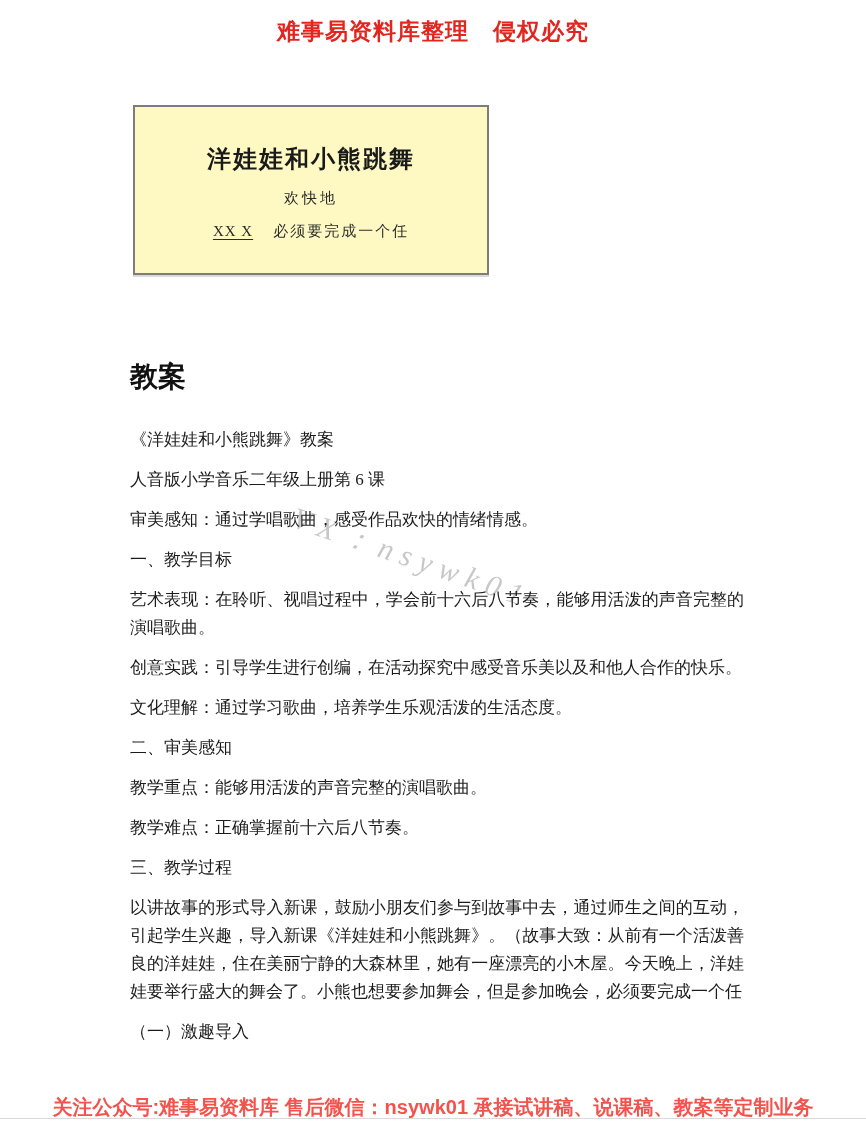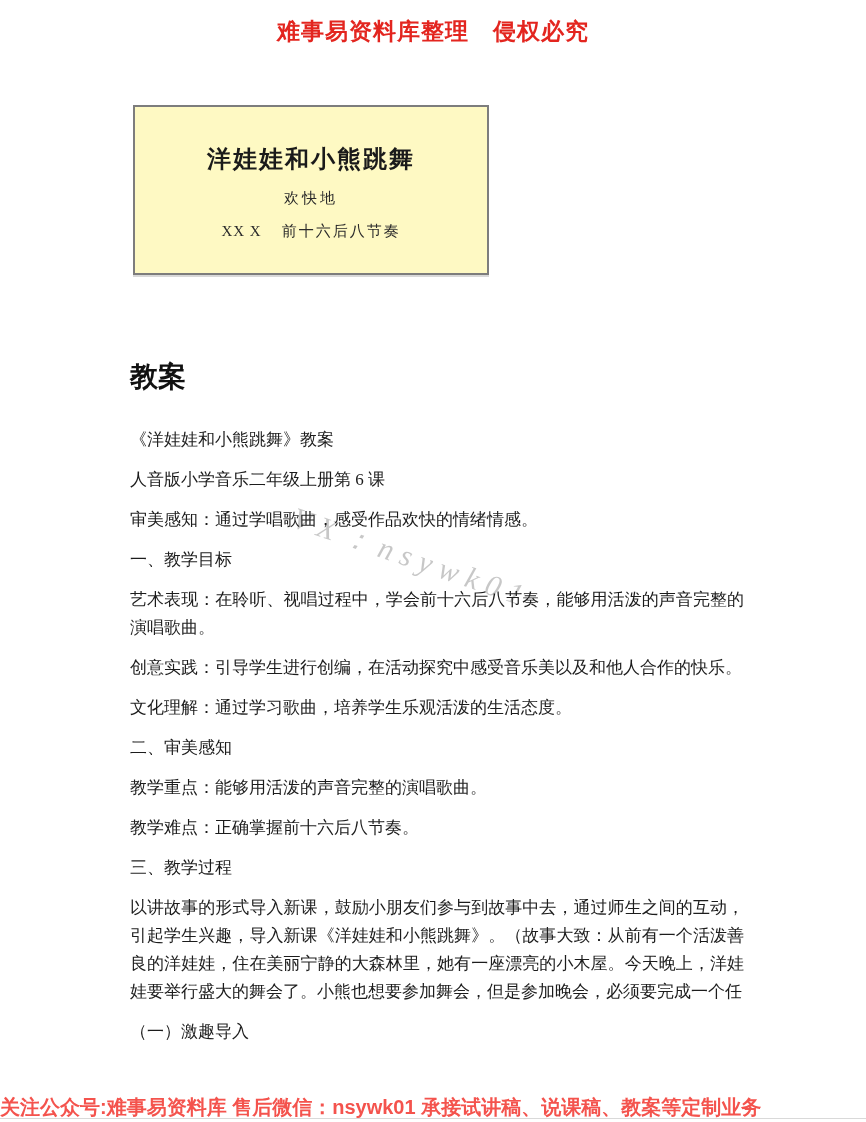--- a/index.html
+++ b/index.html
@@ -48,20 +48,21 @@
     font-size: 15px;
     color: #2b2b2b;
     letter-spacing: 3px;
   }
   .score-rhythm {
     margin-top: 14px;
     font-size: 15px;
     color: #2b2b2b;
   }
   .rhythm-pattern {
+    text-decoration: underline;
     text-underline-offset: 3px;
     margin-right: 20px;
     letter-spacing: 1px;
   }
   .rhythm-label { letter-spacing: 2px; }
   .watermark {
     position: absolute;
     left: 300px;
     top: 498px;
     transform: rotate(19deg);
@@ -100,39 +101,40 @@
     top: 1118px;
     width: 100%;
     height: 1px;
     background: #d9d9d9;
   }
   .bottom-notice {
     position: absolute;
     left: 0;
     top: 1094px;
     width: 100%;
+    text-align: center;
     font-family: "Liberation Sans", "DejaVu Sans", sans-serif;
     font-weight: bold;
     font-size: 20px;
     color: #f4534d;
     white-space: nowrap;
   }
 </style>
 </head>
 <body>
 
 <div class="page">
 
   <div class="top-notice">难事易资料库整理　侵权必究</div>
 
   <div class="score-box">
     <div class="score-title">洋娃娃和小熊跳舞</div>
     <div class="score-mood">欢快地</div>
     <div class="score-rhythm">
-      <span class="rhythm-pattern">XX X</span><span class="rhythm-label">前十六后八节奏</span>
+      <span class="rhythm-pattern">XX X</span><span class="rhythm-label">必须要完成一个任</span>
     </div>
   </div>
 
   <div class="watermark">VX：nsywk01</div>
 
   <div class="article">
     <h1 class="doc-heading">教案</h1>
     <div>
         <p class="para">《洋娃娃和小熊跳舞》教案</p>
         <p class="para">人音版小学音乐二年级上册第 6 课</p>

